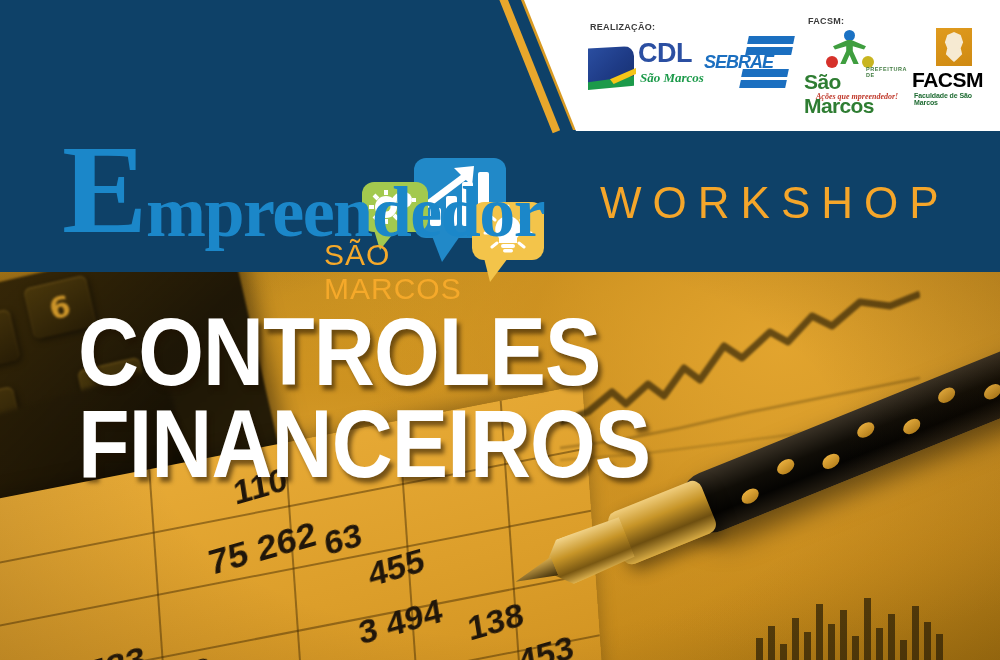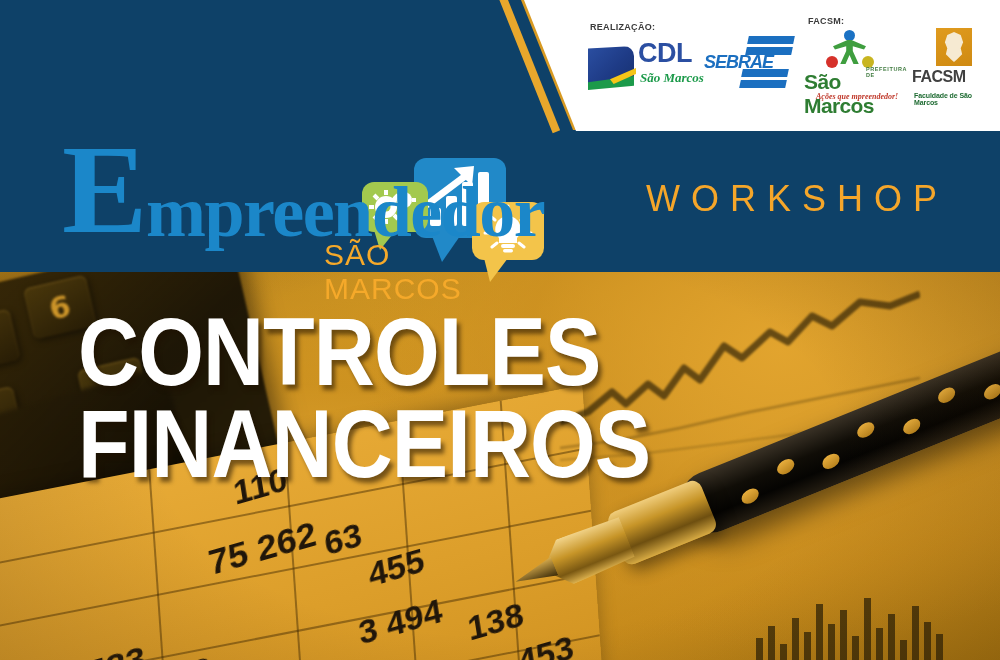--- a/index.html
+++ b/index.html
@@ -134,21 +134,21 @@
 
   
   .bubbles{position:absolute;left:300px;top:40px;width:180px;height:110px;}
   .bub{position:absolute;border-radius:12px;}
   .bub-tail{position:absolute;width:0;height:0;}
 
   
   .workshop{
     position:absolute;left:600px;top:178px;
     font-family:"Liberation Sans","DejaVu Sans",sans-serif;
-    font-weight:400;font-size:36px;color:#f5a62a;letter-spacing:11px;margin-left:46px;
+    font-weight:400;font-size:44px;color:#f5a62a;letter-spacing:11px;
   }
 
   
   .sponsors{position:absolute;left:576px;top:12px;width:420px;height:105px;}
   .spon-label{
     position:absolute;font-family:"Liberation Sans",sans-serif;font-weight:700;
     font-size:9px;color:#3b3b3b;letter-spacing:.3px;
   }
   .cdl{position:absolute;left:12px;top:28px;width:120px;height:54px;text-decoration:underline;}
   .cdl-flag{
@@ -187,21 +187,21 @@
     font-weight:700;font-size:21px;color:#2e7d32;letter-spacing:-.6px;}
   .pf-sub{position:absolute;left:12px;top:64px;font-family:"Liberation Serif",serif;
     font-style:italic;font-weight:700;font-size:8px;color:#c0392b;}
 
   .facsm{position:absolute;left:336px;top:16px;width:84px;height:74px;}
   .fc-sq{position:absolute;left:24px;top:0;width:36px;height:38px;
     background:linear-gradient(160deg,#e09b1e,#cf8a12);}
   .fc-lion{position:absolute;left:30px;top:4px;width:24px;height:30px;
     background:#f6ead2;clip-path:polygon(50% 0,78% 10%,88% 34%,78% 54%,84% 74%,62% 92%,50% 100%,38% 92%,16% 74%,22% 54%,12% 34%,22% 10%);}
   .fc-txt{position:absolute;left:0;top:40px;font-family:"Liberation Sans",sans-serif;
-    font-weight:700;font-size:16px;color:#404040;letter-spacing:-.5px;}
+    font-weight:700;font-size:21px;color:#000000;letter-spacing:-.5px;}
   .fc-sub{position:absolute;left:2px;top:64px;font-family:"Liberation Sans",sans-serif;
     font-weight:700;font-size:7px;color:#1e6b32;letter-spacing:-.1px;}
 
   
   .title{
     position:absolute;left:78px;top:306px;width:620px;
     font-family:"Liberation Sans","DejaVu Sans",sans-serif;
     font-weight:700;font-size:96px;line-height:.96;color:#ffffff;
     letter-spacing:-1px;
     transform:scaleX(.88);transform-origin:left top;

